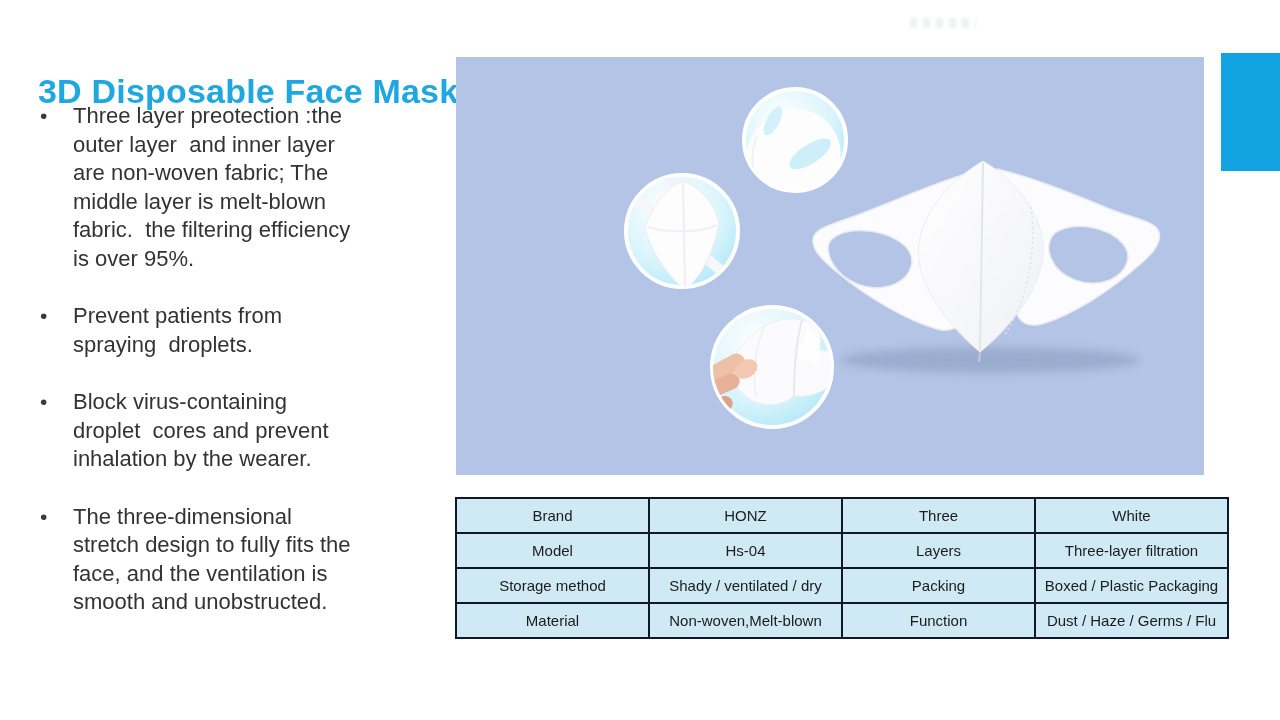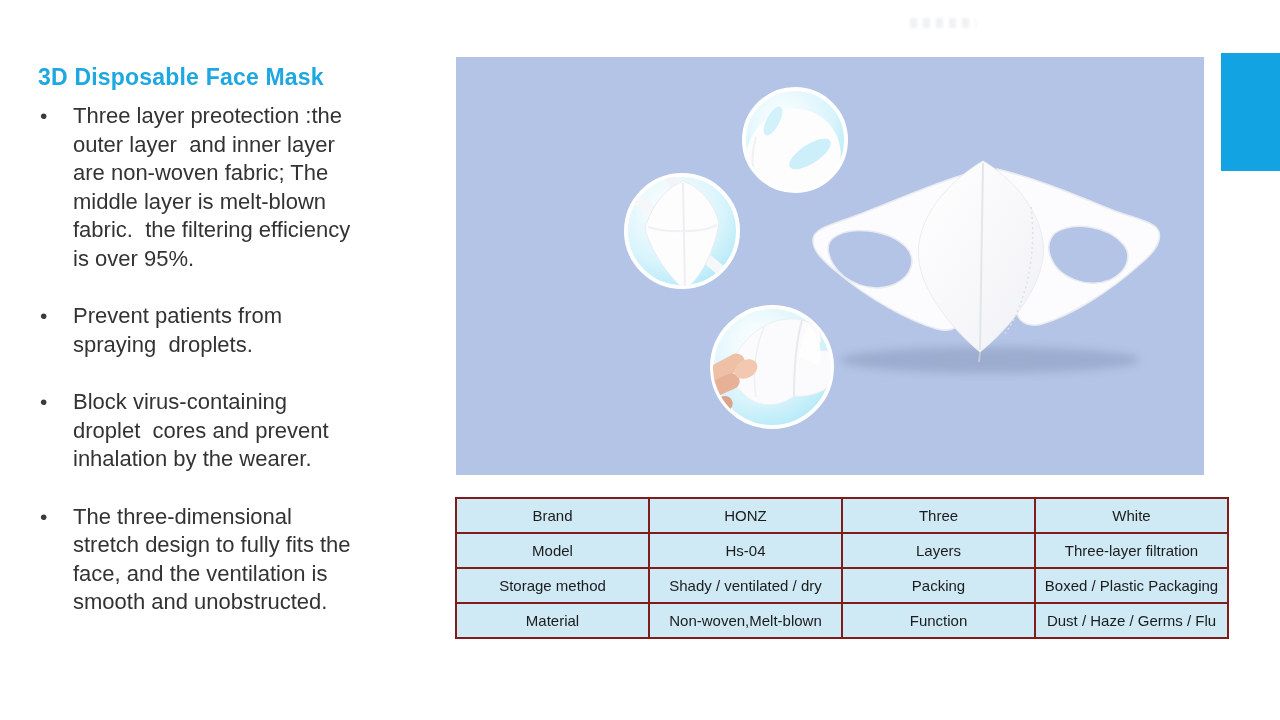--- a/index.html
+++ b/index.html
@@ -1,29 +1,29 @@
 <!DOCTYPE html>
 <html><head>
 <meta charset="utf-8">
 <style>
   html,body{margin:0;padding:0;background:#ffffff;}
   .slide{position:relative;width:1280px;height:720px;background:#ffffff;overflow:hidden;
          font-family:"Liberation Sans",sans-serif;}
-  .title{position:absolute;left:38px;top:49px;width:440px;font-size:23px;font-weight:700;
+  .title{position:absolute;left:38px;top:49px;width:440px;font-size:34px;font-weight:700;
          color:#1ea7e1;letter-spacing:.2px;}
   .bullets{position:absolute;left:40px;top:102px;width:410px;}
   .bullet{display:flex;margin-bottom:29px;}
   .dot{width:33px;flex:0 0 33px;font-size:21px;line-height:28.5px;color:#3a3a3a;}
   .btext{margin:0;font-size:22px;line-height:28.5px;color:#333333;white-space:pre-wrap;}
   .panel{position:absolute;left:456px;top:57px;width:748px;height:418px;background:#b3c4e6;}
   .corner{position:absolute;left:1221px;top:53px;width:59px;height:118px;background:#12a3e3;}
   .smudge{position:absolute;left:910px;top:18px;width:66px;height:10px;opacity:.14;filter:blur(1px);
           background:repeating-linear-gradient(90deg,#99a2b8 0 7px,transparent 7px 13px);}
   table.spec{position:absolute;left:455px;top:497px;border-collapse:collapse;table-layout:fixed;}
-  table.spec td{border:2px solid #7f1d1d;background:#cfe9f5;width:187px;height:33px;
+  table.spec td{border:2px solid #0f172a;background:#cfe9f5;width:187px;height:33px;
                 text-align:center;vertical-align:middle;font-size:15px;color:#1c1c1c;
                 padding:0 2px;overflow:hidden;white-space:nowrap;}
 </style>
 </head>
 <body>
 
 <div class="slide">
 
   <h1 class="title">3D Disposable Face Mask</h1>
 

